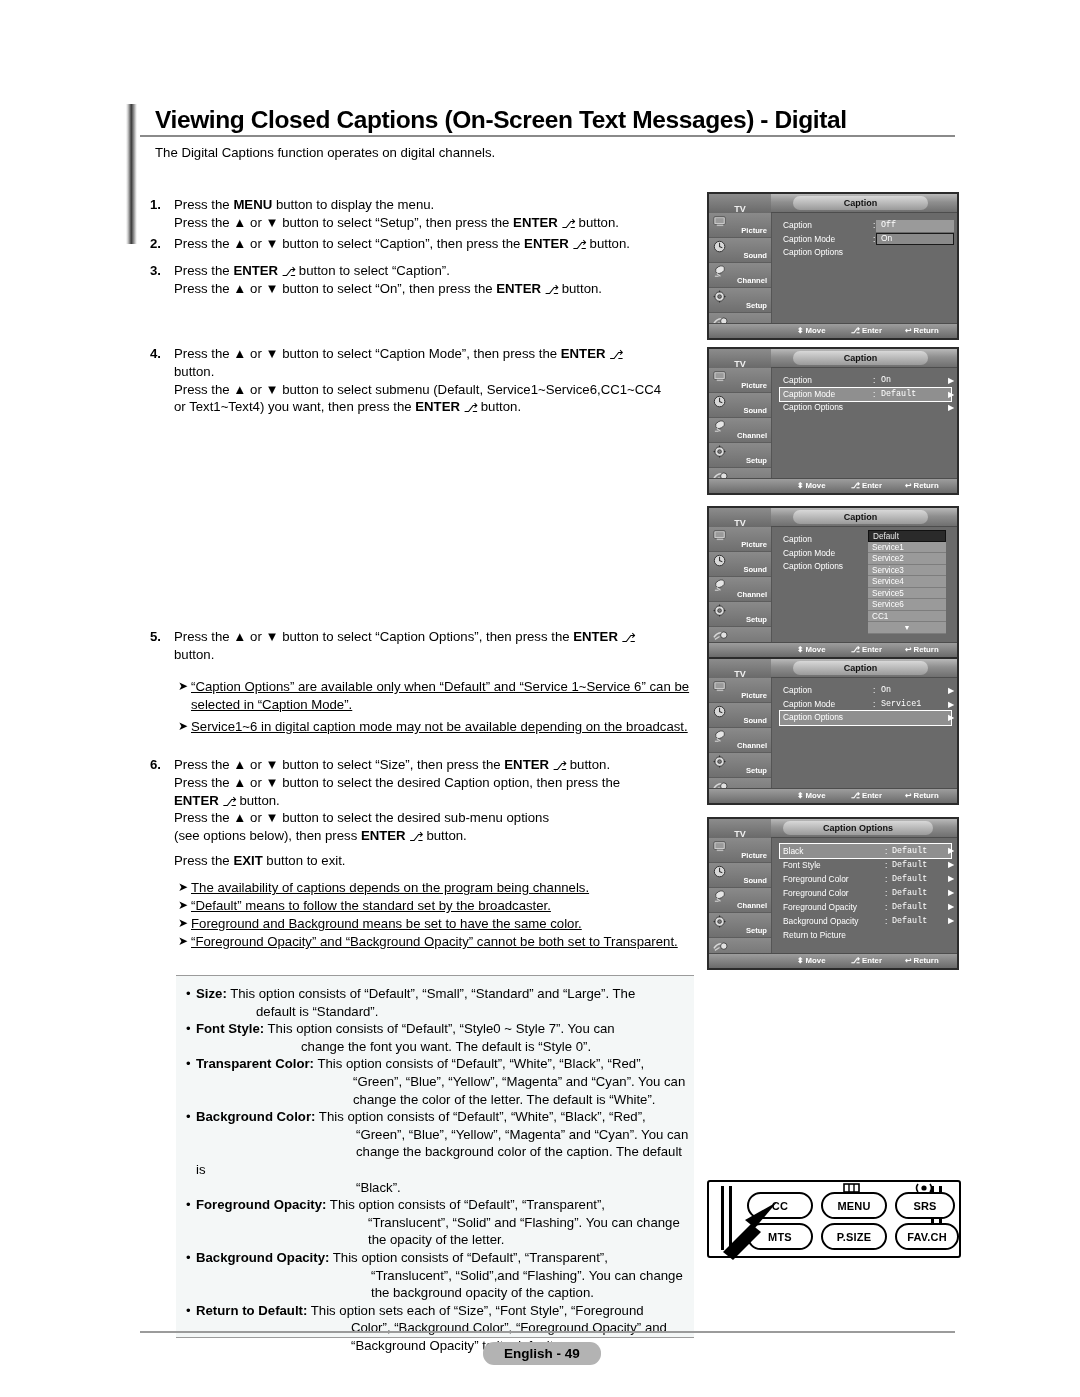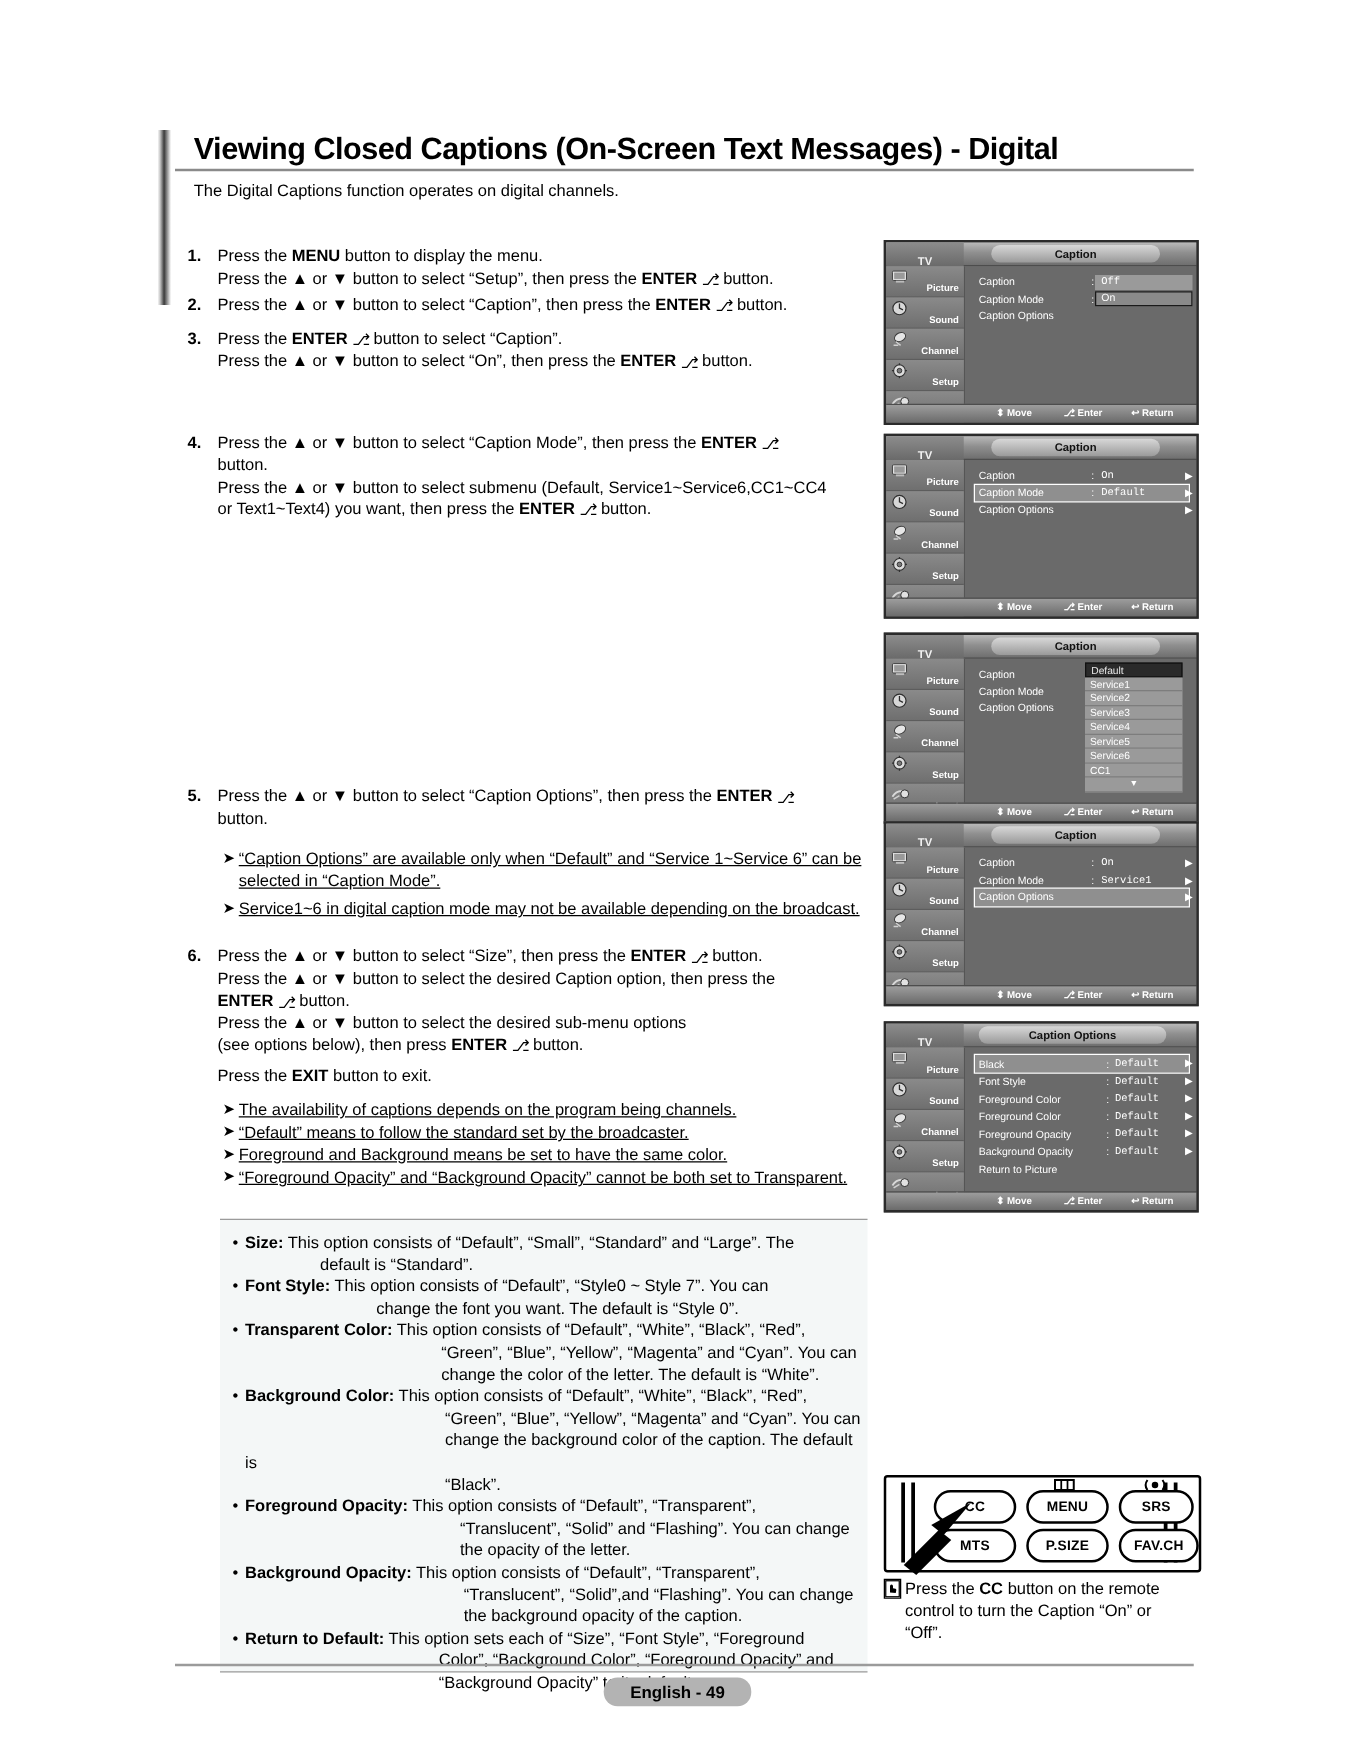--- a/index.html
+++ b/index.html
@@ -718,24 +718,17 @@
       <path d="M7 2 Q4 6 7 10" stroke="#000" stroke-width="1.6" fill="none"></path>
       <path d="M19 2 Q22 6 19 10" stroke="#000" stroke-width="1.6" fill="none"></path>
     </svg>
 
     <svg width="80" height="62" style="position:absolute;left:6px;top:16px;">
       <path d="M62 4 L30 22 L40 30 Z" fill="#000"></path>
       <path d="M36 26 L8 54 L18 62 L46 34 Z" fill="#000"></path>
     </svg>
   </div>
 
-  <div class="remote-cap">
-    <svg class="handicon" viewBox="0 0 12 14">
-      <rect x="0.6" y="0.6" width="10.8" height="12.8" fill="none" stroke="#000" stroke-width="1"></rect>
-      <path d="M4 10 L4 5 Q4 3.6 5.2 3.6 Q6.4 3.6 6.4 5 L6.4 6.6 L8.4 7 Q9.2 7.2 9 8.4 L8.6 10.4 Z" fill="#000"></path>
-    </svg>
-    <span class="rtxt" id="remote-cap-text">Press the <span class="b">CC</span> button on the remote<br>control to turn the Caption “On” or<br>“Off”.</span>
-  </div>
 
   <div class="foot-rule"></div>
   <div class="pagepill">English - 49</div>
 
 </div>
 
 </body></html>

